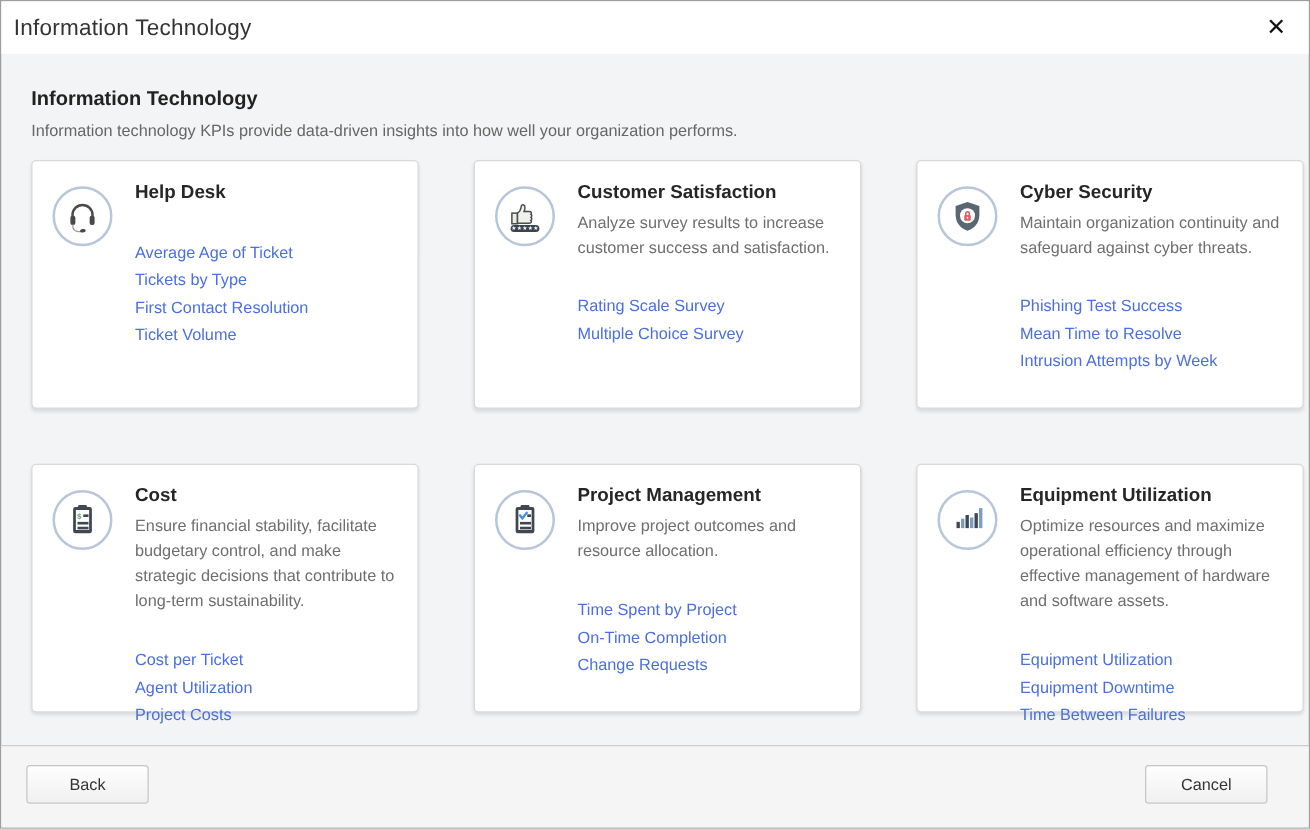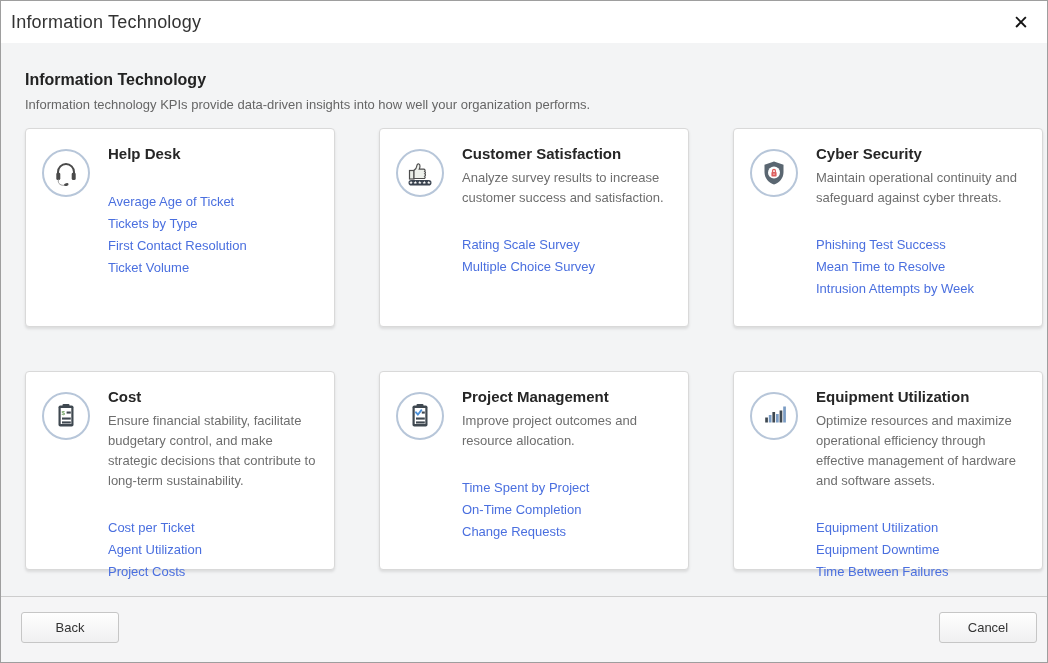--- a/index.html
+++ b/index.html
@@ -59,21 +59,21 @@
     background:#f5f5f6; border-top:1px solid #cdcdcd;
   }
   .btn {
     position:absolute; top:15px; height:31px; width:98px;
     border:1px solid #c6c6c6; border-radius:3px;
     background:linear-gradient(180deg,#fefefe,#f0f0f1);
     font-size:13px; color:#333; cursor:pointer;
     font-family:"Liberation Sans","DejaVu Sans",sans-serif;
   }
   .btn-back { left:20px; }
-  .btn-cancel { right:10px; }
+  .btn-cancel { right:33px; }
 </style>
 </head>
 <body>
 
 <div class="dialog">
 
   <div class="titlebar">
     <span class="dlg-title">Information Technology</span>
     <button class="close-btn"><span>✕</span></button>
   </div>
@@ -127,21 +127,21 @@
             <svg viewBox="0 0 30 30" width="30" height="30">
               <path d="M15 3.5 l9.5 3.2 v7.3 c0 6.5-4.2 10.8-9.5 12.5 c-5.3-1.7-9.5-6-9.5-12.5 V6.7 z" fill="#5a6671"></path>
               <circle cx="15" cy="14.5" r="6" fill="#fff"></circle>
               <rect x="12.4" y="14" width="5.2" height="4.6" rx=".8" fill="#dd5f5f"></rect>
               <path d="M13.6 14 v-1.2 a1.4 1.4 0 0 1 2.8 0 V14" stroke="#dd5f5f" stroke-width="1.3" fill="none"></path>
               <circle cx="15" cy="16.1" r=".7" fill="#fff"></circle>
             </svg>
           </div>
     <div class="card-content">
       <div class="card-title">Cyber Security</div>
-      <div class="card-desc">Maintain operational continuity and safeguard against cyber threats.</div>
+      <div class="card-desc">Maintain organization continuity and safeguard against cyber threats.</div>
       <div class="card-links">
               <a class="kpi-link">Phishing Test Success</a>
               <a class="kpi-link">Mean Time to Resolve</a>
               <a class="kpi-link">Intrusion Attempts by Week</a>
             </div>
     </div>
   </div>
 
   <div class="card">
     <div class="icon-circle">

